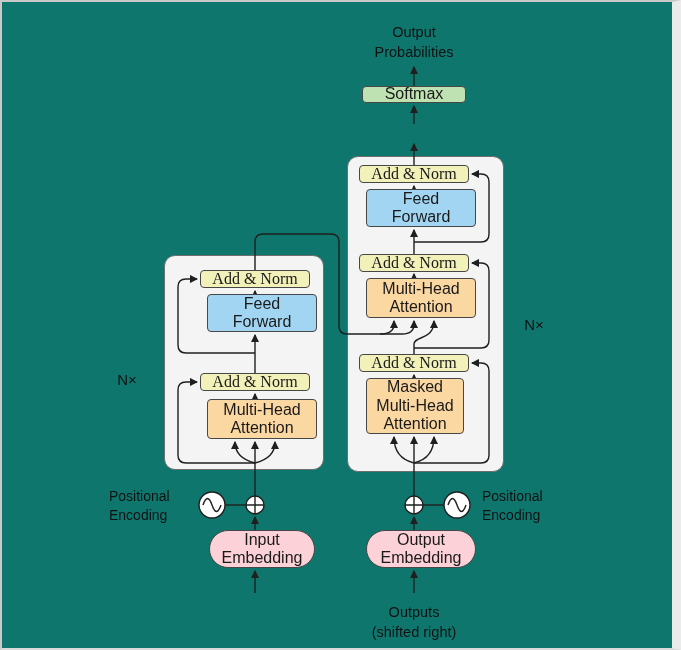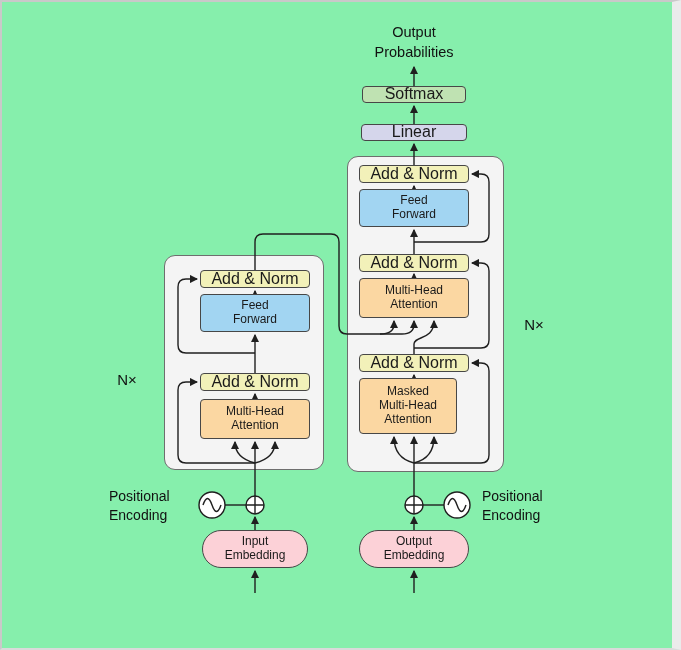--- a/index.html
+++ b/index.html
@@ -1,36 +1,36 @@
 <!DOCTYPE html>
 <html><head>
 <meta charset="utf-8">
 <style>
   html,body { margin:0; padding:0; background:#f6f6f6; }
   .canvas {
-    position:relative; width:681px; height:650px; background:#86efac;
+    position:relative; width:681px; height:650px; background:#0f766e;
     font-family:"Liberation Sans", sans-serif; box-sizing:border-box;
     border-top:2px solid #c9c9c9; border-left:2px solid #c9c9c9;
     border-right:9px solid #ebebeb; border-bottom:2px solid #dadada;
     overflow:hidden; color:#1a1a1a;
   }
   .stack-container {
     position:absolute; box-sizing:border-box; background:#f4f4f4;
     border:1.5px solid #6e6e6e; border-radius:11px; z-index:1;
   }
   svg.connectors { position:absolute; left:0; top:0; z-index:2; }
   .box {
     position:absolute; box-sizing:border-box; z-index:3;
     border:1px solid #474747; border-radius:4px;
     display:flex; align-items:center; justify-content:center;
     text-align:center; white-space:pre-line; line-height:1.15;
   }
   .f-small { font-size:16px; }
-  .f-med   { font-size:12px; }
-  .bg-addnorm  { background:#f2f1b9; }
+  .f-med   { font-size:16px;margin-left:7px; }
+  .bg-addnorm  { background:#f2f1b9;font-family:Liberation Serif, serif; }
   .bg-ff       { background:#a2d5f2; }
   .bg-attn     { background:#fbd7a2;text-align:center; }
   .bg-emb      { background:#fcd1d7;border-radius:19px; }
   .bg-linear   { background:#d5d6eb; }
   .bg-softmax  { background:#bfe2b2; }
   .label {
     position:absolute; z-index:3; text-align:center; white-space:pre-line;
     font-size:14.5px; line-height:1.35; color:#111;
   }
   .label.left-align { text-align:left; }
@@ -94,21 +94,20 @@
       <path d="M403 503 L421 503 M412 494 L412 512"></path>
       <path d="M421 503 L442 503"></path>
       <circle cx="455" cy="503" r="13" fill="#ffffff"></circle>
       <path d="M446 503 Q450.5 490 455 503 Q459.5 516 464 503"></path>
     </g>
   </svg>
 
   <div class="label" style="left:332px; top:21px; width:160px;">Output
 Probabilities</div>
   <div class="box bg-softmax f-small" style="left:360px; top:84px; width:104px; height:17px;">Softmax</div>
-  <div class="box bg-linear f-small" style="left:359px; top:122px; width:106px; height:17px;">Linear</div>
 
   <div class="box bg-addnorm f-small" style="left:357px; top:163px; width:110px; height:18px;">Add &amp; Norm</div>
   <div class="box bg-ff f-med" style="left:357px; top:187px; width:110px; height:38px;">Feed
 Forward</div>
   <div class="box bg-addnorm f-small" style="left:357px; top:252px; width:110px; height:18px;">Add &amp; Norm</div>
   <div class="box bg-attn f-med" style="left:357px; top:276px; width:110px; height:40px;">Multi-Head
 Attention</div>
   <div class="box bg-addnorm f-small" style="left:357px; top:352px; width:110px; height:18px;">Add &amp; Norm</div>
   <div class="box bg-attn f-med" style="left:357px; top:376px; width:98px; height:56px;">Masked
 Multi-Head
@@ -127,14 +126,16 @@
   <div class="label left-align" style="left:107px; top:485px; width:90px; font-size:14px;">Positional
 Encoding</div>
   <div class="label left-align" style="left:480px; top:485px; width:90px; font-size:14px;">Positional
 Encoding</div>
 
   <div class="box bg-emb f-med" style="left:200px; top:528px; width:106px; height:38px;">Input
 Embedding</div>
   <div class="box bg-emb f-med" style="left:357px; top:528px; width:110px; height:38px;">Output
 Embedding</div>
 
+  <div class="label" style="left:342px; top:601px; width:140px;">Outputs
+(shifted right)</div>
 
 </div>
 
 </body></html>

